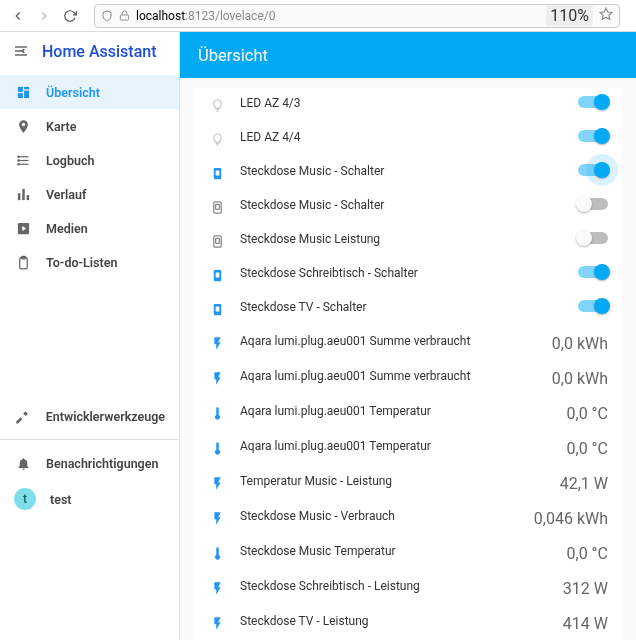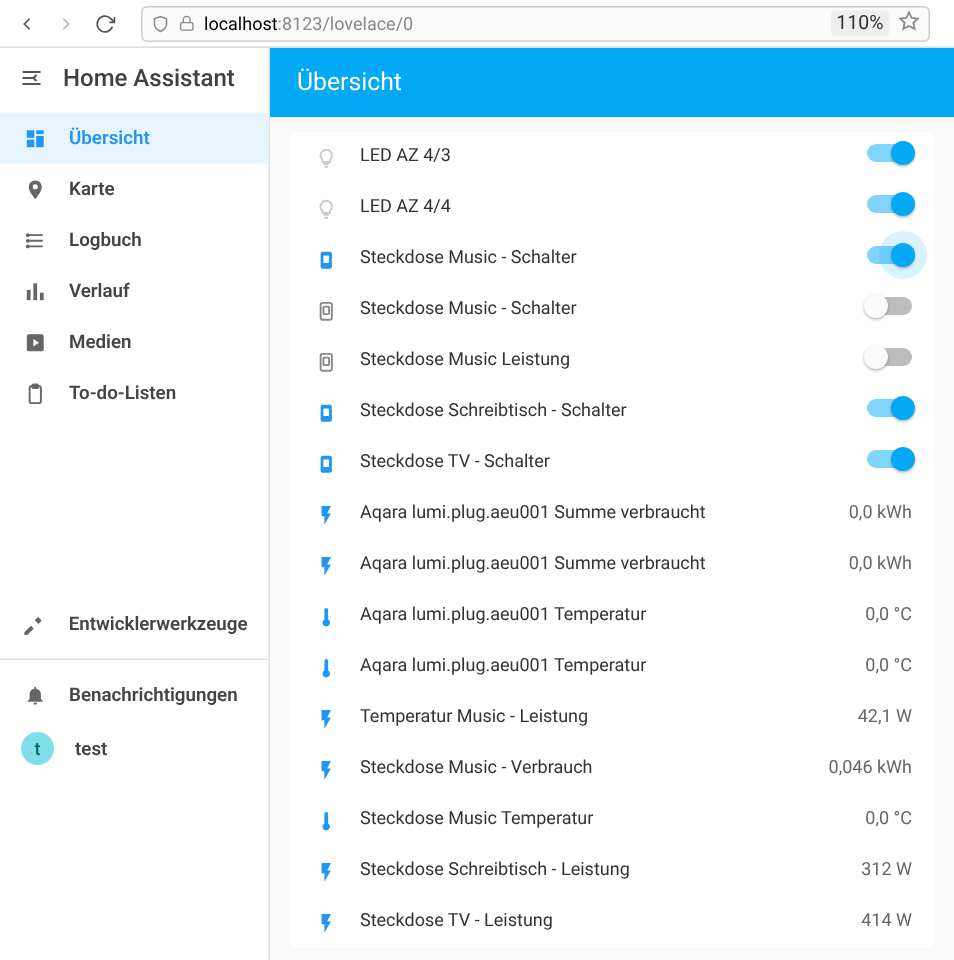--- a/index.html
+++ b/index.html
@@ -4,46 +4,46 @@
 <style>
   * { box-sizing: border-box; margin: 0; padding: 0; font-family: -apple-system, BlinkMacSystemFont, "Segoe UI", Roboto, sans-serif; }
   body { width: 636px; height: 640px; overflow: hidden; background: #fff; }
 
   
   .browser-bar { height: 32px; display: flex; align-items: center; padding: 0 8px; gap: 6px; border-bottom: 1px solid #ddd; }
   .nav-btn { width: 20px; height: 20px; display:flex; align-items:center; justify-content:center; color:#555; cursor:pointer; border-radius:3px;}
   .nav-btn.disabled { color:#bbb; cursor:default; }
   .addr-box { flex:1; height:24px; border:1px solid #ccc; border-radius:4px; display:flex; align-items:center; padding:0 6px; gap:6px; font-size:12px; color:#555; margin-left:8px; margin-right:8px; background:#fafafa;justify-content:flex-end;}
   .addr-text { flex:1; white-space:nowrap; overflow:hidden; }
-  .zoom-badge { font-size:13px; color:#333; background:#eee; padding:1px 4px; border-radius:3px; }
+  .zoom-badge { font-size:16px; color:#333; background:#eee; padding:1px 4px; border-radius:3px; }
   .star { color:#888; }
 
   
   .app { display:flex; height: calc(640px - 32px); }
   .sidebar { width: 180px; border-right:1px solid #e0e0e0; display:flex; flex-direction:column; }
-  .sidebar-header { display:flex; align-items:flex-end; gap:12px; padding:10px 12px; font-size:16px; font-weight:500; color:#404040; }
+  .sidebar-header { display:flex; align-items:flex-start; gap:12px; padding:10px 12px; font-size:16px; font-weight:500; color:#1d4ed8; }
   .hamburger { width:18px; height:18px; display:flex; align-items:center; justify-content:center; color:#555; cursor:pointer;}
   .nav-list { flex:1; overflow:auto; padding-top:4px;}
   .nav-item { display:flex; align-items:center; gap:14px; padding:8px 14px; font-size:12.5px; color:#444; cursor:pointer; font-weight:600;}
   .nav-item.active { background:#e8f4fd; color:#2196f3; }
   .nav-item .nav-icon { width:18px; height:18px; display:flex; align-items:center; justify-content:center; color:#666;}
   .nav-item.active .nav-icon { color:#2196f3; }
   .nav-sep { height:1px; background:#e0e0e0; margin:6px 0; }
 
   
   .main { flex:1; display:flex; flex-direction:column; overflow:hidden; }
   .topbar { height:46px; background:#03a9f4; color:#fff; display:flex; align-items:center; padding:0 18px; font-size:16.5px; font-weight:400;}
   .content { flex:1; overflow:auto; padding:10px 0; background:#fafafa;}
   .card { background:#fff; margin:0 14px; border-radius:2px; }
   .row { display:flex; align-items:flex-start; padding:8px 14px; font-size:12px; color:#333; gap:14px; min-height:34px;}
   .row-icon { width:18px; height:18px; display:flex; align-items:center; justify-content:center; color:#2196f3; flex-shrink:0;}
   .row-icon.dim { color:#ccc; }
   .row-icon.grey { color:#888; }
   .row-label { flex:1; }
-  .row-value { color:#666; font-size:12px; }
+  .row-value { color:#666; font-size:16px; }
   .toggle { width:30px; height:12px; border-radius:8px; position:relative; cursor:pointer; flex-shrink:0;}
   .toggle .knob { width:16px; height:16px; border-radius:50%; position:absolute; top:-2px; box-shadow:0 1px 2px rgba(0,0,0,0.3);}
   .toggle.on { background:#81d4fa; }
   .toggle.on .knob { right:-2px; background:#03a9f4; }
   .toggle.off { background:#bdbdbd; }
   .toggle.off .knob { left:-2px; background:#fafafa; }
   .toggle.on.glow .knob { box-shadow:0 0 0 8px rgba(3,169,244,0.15), 0 1px 2px rgba(0,0,0,0.3); }
 
   .avatar { width:22px; height:22px; border-radius:50%; background:#80deea; color:#00695c; display:flex; align-items:center; justify-content:center; font-size:12px; font-weight:500;}
 </style>

